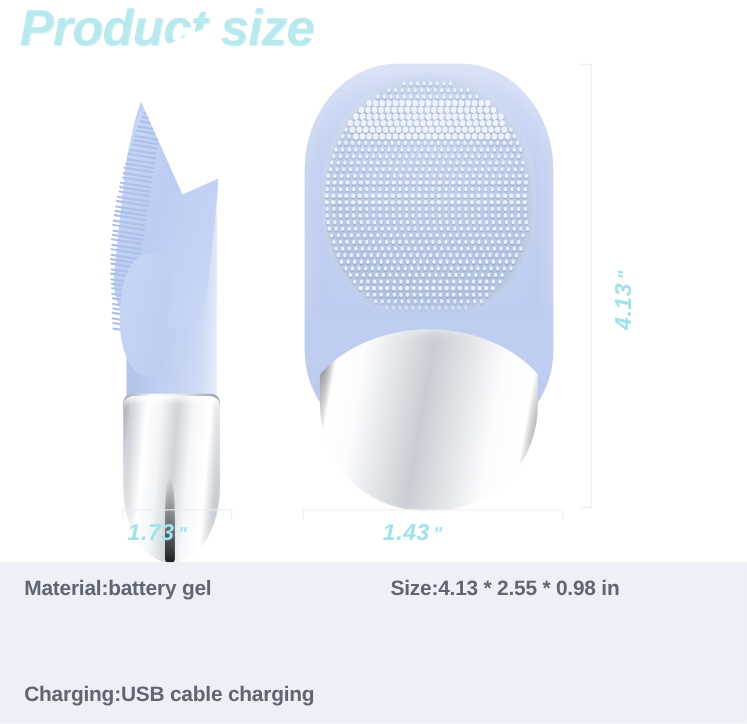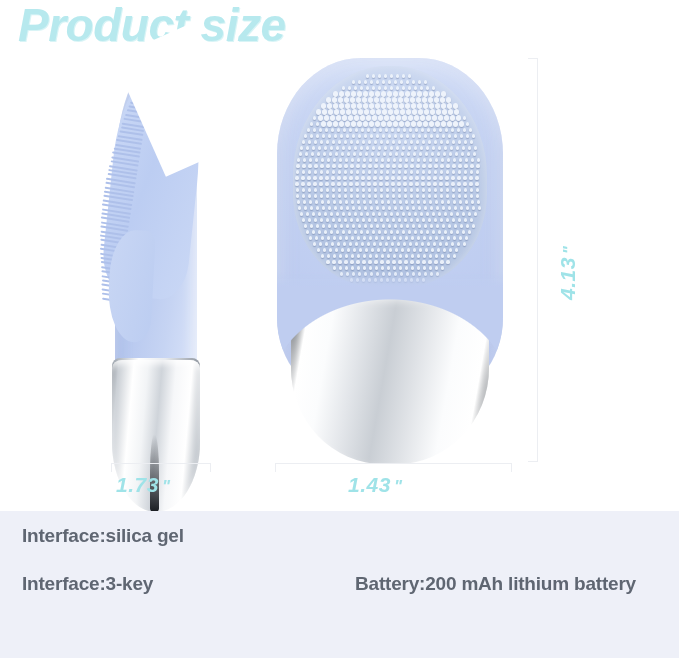--- a/index.html
+++ b/index.html
@@ -1277,23 +1277,21 @@
 
   <div class="dim-v" style="left:528px; top:8px; height:402px;"></div>
   <div class="dim-label vert" style="left:556px; top:250px;">
     <span>4.13</span><span class="unit">"</span>
   </div>
 </div>
 
 <div class="spec-panel">
 
   <div class="spec-row" style="top:14px;">
-    <div class="spec-cell left">Interface:silica gel</div>
+    <div class="spec-cell left">Material:battery gel</div>
+    <div class="spec-cell right">Size:4.13 * 2.55 * 0.98 in</div>
   </div>
 
-  <div class="spec-row" style="top:62px;">
-    <div class="spec-cell left">Interface:3-key</div>
-    <div class="spec-cell right">Battery:200 mAh lithium battery</div>
-  </div>
 
   <div class="spec-row" style="top:110px;">
+    <div class="spec-cell left">Charging:USB cable charging</div>
   </div>
 </div>
 
 </body></html>

